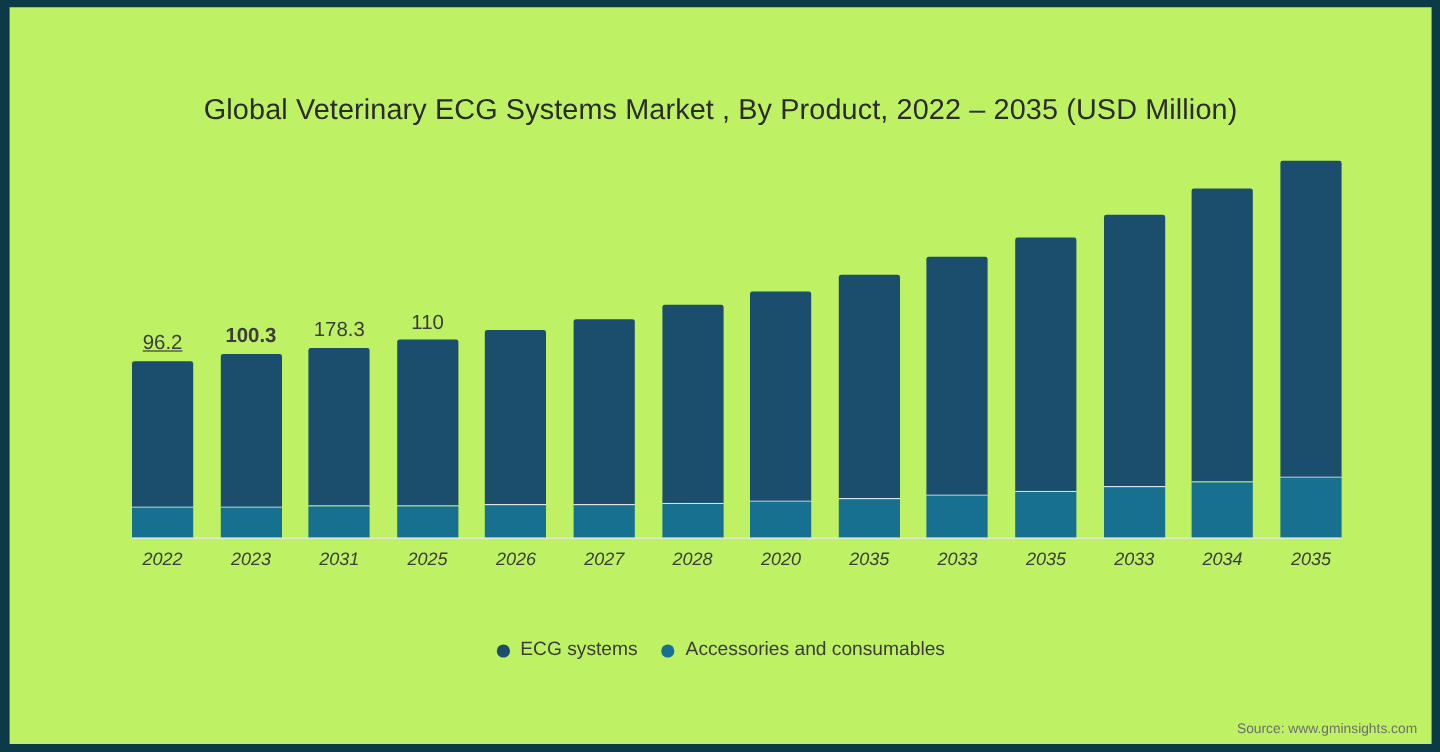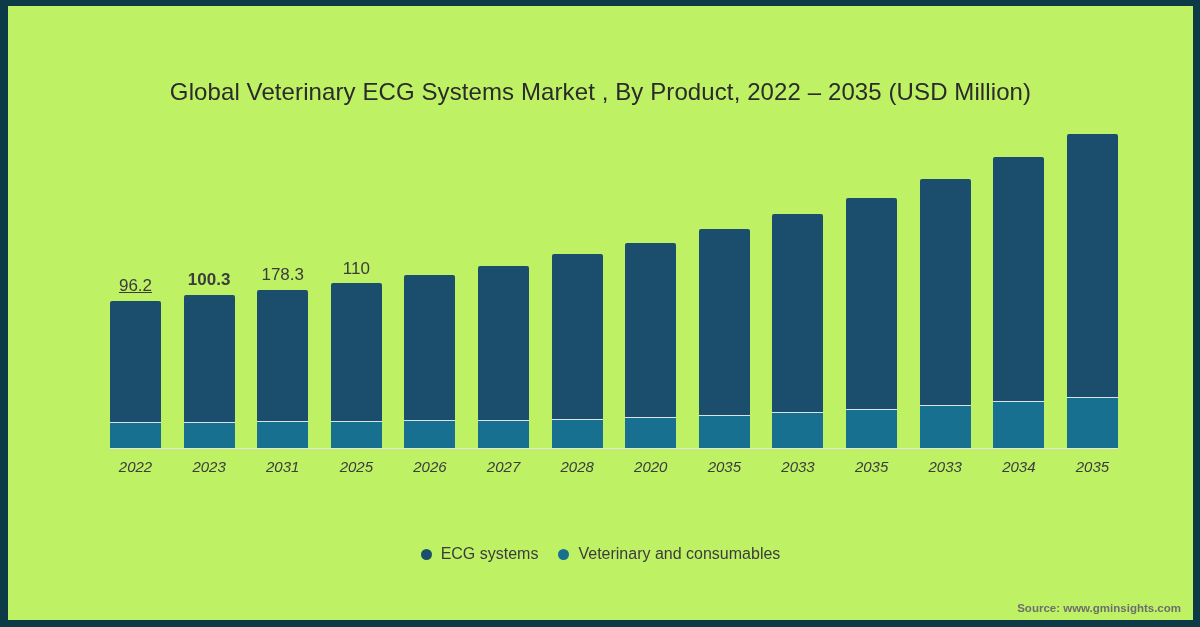--- a/index.html
+++ b/index.html
@@ -122,21 +122,20 @@
   
   .legend {
     position: absolute;
     top: 527px;
     left: 0;
     right: 0;
     display: flex;
     justify-content: center;
     align-items: center;
     gap: 20px;
-    margin-top: 12px;
   }
   .legend-item {
     display: flex;
     align-items: center;
     gap: 9px;
   }
   .legend-dot {
     width: 11px;
     height: 11px;
     border-radius: 50%;
@@ -149,21 +148,20 @@
   }
 
   
   .source-note {
     position: absolute;
     right: 12px;
     bottom: 6px;
     font-size: 11.5px;
     color: #6e6e6e;
     white-space: nowrap;
-    font-weight: bold;
   }
 </style>
 </head>
 <body>
 
 <div class="figure-frame">
 
   <div class="chart-title">Global Veterinary ECG Systems Market , By Product, 2022 – 2035 (USD Million)</div>
 
   <div class="plot-area">
@@ -249,19 +247,19 @@
       <div class="x-tick">2035</div>
     </div>
 
   <div class="legend" id="legend">
       <div class="legend-item">
         <span class="legend-dot" style="background: rgb(27, 78, 109);"></span>
         <span class="legend-text">ECG systems</span>
       </div>
       <div class="legend-item">
         <span class="legend-dot" style="background: rgb(23, 112, 143);"></span>
-        <span class="legend-text">Veterinary and consumables</span>
+        <span class="legend-text">Accessories and consumables</span>
       </div>
     </div>
 
   <div class="source-note">Source: www.gminsights.com</div>
 
 </div>
 
 </body></html>

